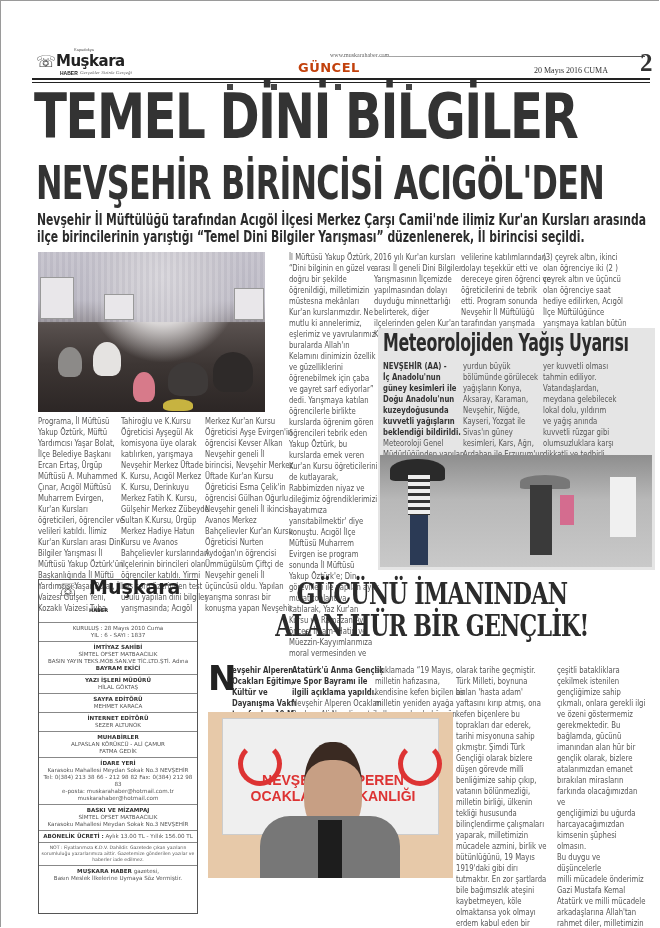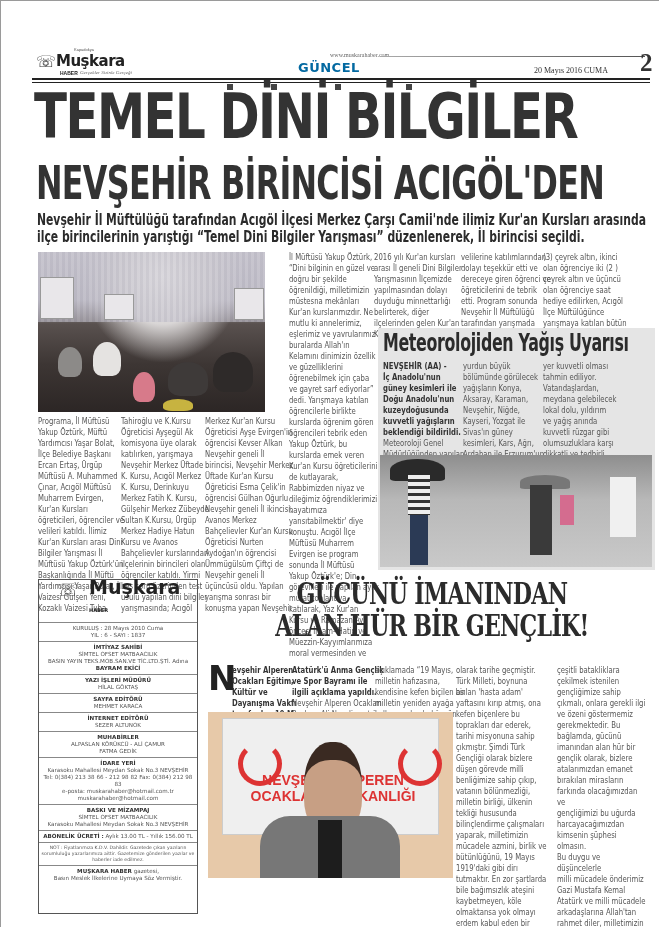--- a/index.html
+++ b/index.html
@@ -5,21 +5,21 @@
   html, body { margin: 0; padding: 0; }
   body { width: 660px; height: 928px; background: #fff; position: relative; overflow: hidden; font-family: "Liberation Sans", sans-serif; color: #2b2b2b; }
   .page-frame { position: absolute; left: 0; top: 0; width: 659px; height: 927px; border-top: 1px solid #9a9a9a; border-left: 1px solid #9a9a9a; box-sizing: border-box; }
   
   .masthead { position: absolute; left: 36px; top: 50px; width: 100px; height: 30px; }
   .logo-mark { position: absolute; left: 0; top: 2px; font-size: 16px; color: #333; }
   .logo-word { position: absolute; left: 20px; top: 2px; font-family: "DejaVu Sans", sans-serif; font-weight: bold; font-size: 15px; letter-spacing: -0.5px; color: #222; }
   .logo-small { position: absolute; left: 38px; top: -3px; font-size: 4px; color: #555; }
   .logo-haber { position: absolute; left: 24px; top: 20px; font-size: 5px; font-weight: bold; color: #222; }
   .logo-slogan { position: absolute; left: 44px; top: 20px; font-size: 5px; font-style: italic; color: #666; font-family: "Liberation Serif", serif; }
-  .section-name { position: absolute; left: 298px; top: 60px; font-family: "DejaVu Sans", sans-serif; font-size: 13px; font-weight: bold; color: #0369a1; letter-spacing: 0.5px; }
+  .section-name { position: absolute; left: 298px; top: 60px; font-family: "DejaVu Sans", sans-serif; font-size: 13px; font-weight: bold; color: #c2410c; letter-spacing: 0.5px; }
   .site-url { position: absolute; left: 330px; top: 52px; font-size: 6px; color: #666; font-family: "Liberation Serif", serif; }
   .url-line { position: absolute; left: 380px; top: 56px; width: 265px; height: 1px; background: linear-gradient(to right, #aaa, #555); }
   .issue-date { position: absolute; left: 534px; top: 66px; font-size: 8px; color: #333; font-family: "Liberation Serif", serif; }
   .page-number { position: absolute; left: 640px; top: 50px; font-size: 25px; font-weight: bold; color: #333; font-family: "Liberation Serif", serif; line-height: 25px; }
   .rule1 { position: absolute; left: 32px; top: 78px; width: 618px; height: 2px; background: #222; }
   .rule2 { position: absolute; left: 32px; top: 82px; width: 618px; height: 1px; background: #222; }
   .bullet-sep { position: absolute; top: 84px; width: 6px; height: 6px; background: #444; }
   
   .headline1 { position: absolute; left: 34px; top: 86px; width: 620px; font-family: "DejaVu Sans", sans-serif; font-weight: bold; font-size: 62px; line-height: 62px; letter-spacing: -2px; color: #333; transform: scaleX(0.78); transform-origin: left top; white-space: nowrap; }
   .headline2 { position: absolute; left: 36px; top: 160px; width: 620px; font-family: "DejaVu Sans", sans-serif; font-weight: bold; font-size: 46px; line-height: 46px; letter-spacing: -1px; color: #333; transform: scaleX(0.69); transform-origin: left top; white-space: nowrap; }

